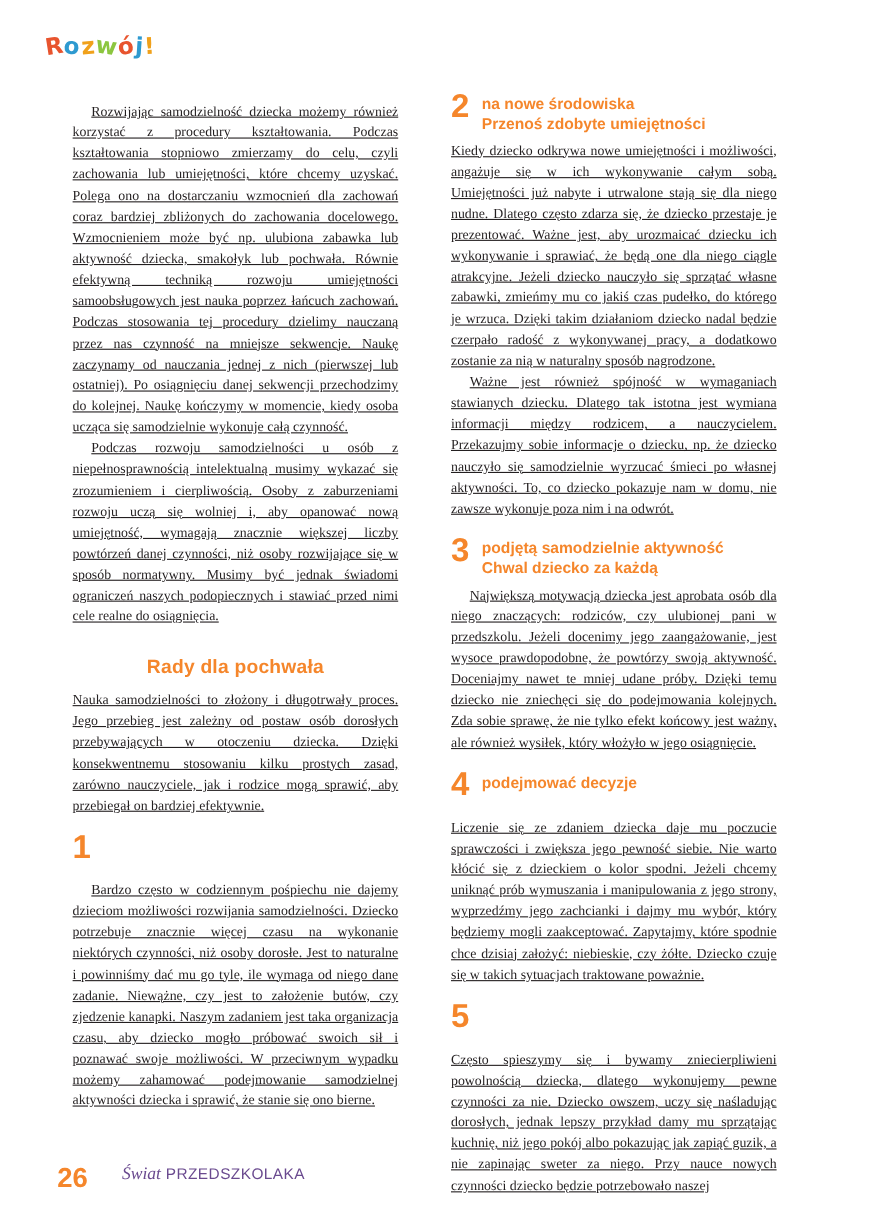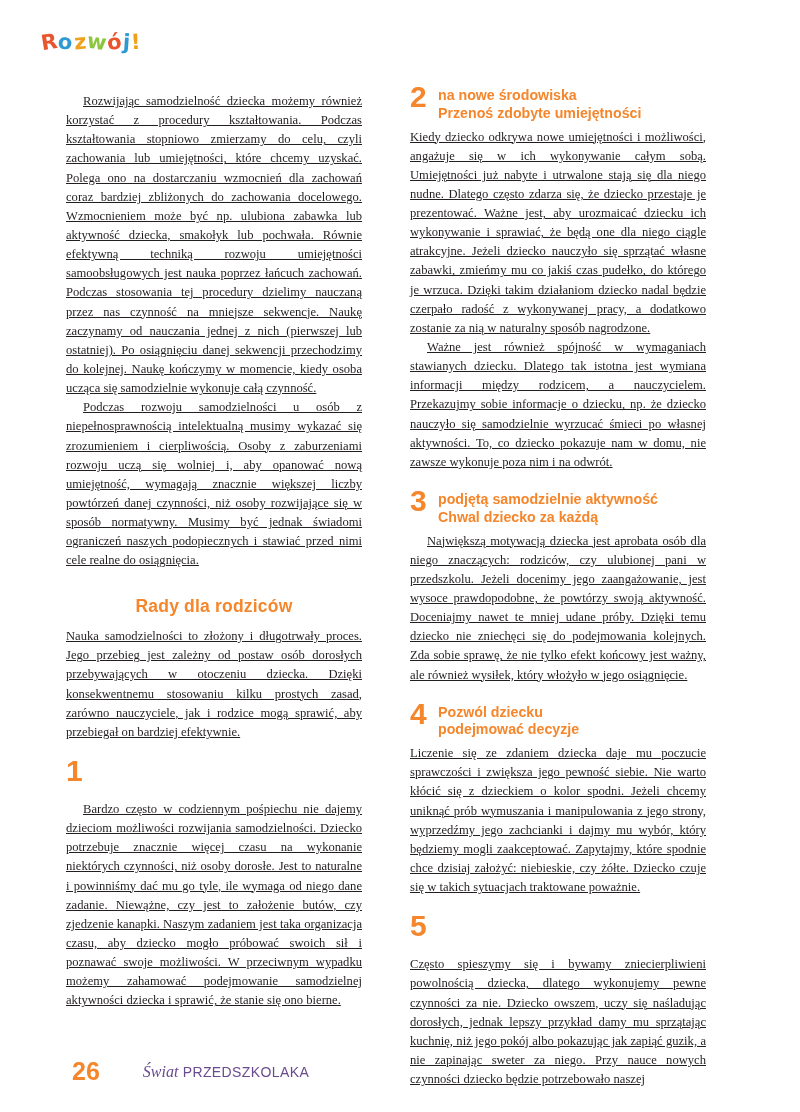--- a/index.html
+++ b/index.html
@@ -106,25 +106,24 @@
     padding-top: 1px;
   }
 
   .tip-body {
     margin-top: 4px;
   }
 
   
   .footer {
     position: absolute;
-    left: 72px;
+    left: 52px;
     bottom: 28px;
     display: flex;
-    align-items: center;
-    gap: 12px;
+    align-items: flex-start;
   }
   .footer .pagenum {
     color: #f5862b;
     font-family: "Liberation Sans", sans-serif;
     font-weight: bold;
     font-size: 25px;
     line-height: 1;
   }
   .footer .brand {
     color: #6a4a8f;
@@ -146,21 +145,21 @@
 <div class="page">
 
   <div class="logo">
     <span class="ch">R</span><span class="ch">o</span><span class="ch">z</span><span class="ch">w</span><span class="ch">ó</span><span class="ch">j</span><span class="ch">!</span>
   </div>
 
   <div class="col col-left">
     <p class="indent">Rozwijając samodzielność dziecka możemy również korzystać z procedury kształtowania. Podczas kształtowania stopniowo zmierzamy do celu, czyli zachowania lub umiejętności, które chcemy uzyskać. Polega ono na dostarczaniu wzmocnień dla zachowań coraz bardziej zbliżonych do zachowania docelowego. Wzmocnieniem może być np. ulubiona zabawka lub aktywność dziecka, smakołyk lub pochwała. Równie efektywną techniką rozwoju umiejętności samoobsługowych jest nauka poprzez łańcuch zachowań. Podczas stosowania tej procedury dzielimy nauczaną przez nas czynność na mniejsze sekwencje. Naukę zaczynamy od nauczania jednej z nich (pierwszej lub ostatniej). Po osiągnięciu danej sekwencji przechodzimy do kolejnej. Naukę kończymy w momencie, kiedy osoba ucząca się samodzielnie wykonuje całą czynność.</p>
     <p class="indent">Podczas rozwoju samodzielności u osób z niepełnosprawnością intelektualną musimy wykazać się zrozumieniem i cierpliwością. Osoby z zaburzeniami rozwoju uczą się wolniej i, aby opanować nową umiejętność, wymagają znacznie większej liczby powtórzeń danej czynności, niż osoby rozwijające się w sposób normatywny. Musimy być jednak świadomi ograniczeń naszych podopiecznych i stawiać przed nimi cele realne do osiągnięcia.</p>
 
-    <h2 class="section-title">Rady dla rodziców</h2>
+    <h2 class="section-title">Rady dla pochwała</h2>
     <p class="noindent">Nauka samodzielności to złożony i długotrwały proces. Jego przebieg jest zależny od postaw osób dorosłych przebywających w otoczeniu dziecka. Dzięki konsekwentnemu stosowaniu kilku prostych zasad, zarówno nauczyciele, jak i rodzice mogą sprawić, aby przebiegał on bardziej efektywnie.</p>
 
     <div class="tip">
       <span class="num">1</span>
     </div>
     <p class="indent tip-body">Bardzo często w codziennym pośpiechu nie dajemy dzieciom możliwości rozwijania samodzielności. Dziecko potrzebuje znacznie więcej czasu na wykonanie niektórych czynności, niż osoby dorosłe. Jest to naturalne i powinniśmy dać mu go tyle, ile wymaga od niego dane zadanie. Niewążne, czy jest to założenie butów, czy zjedzenie kanapki. Naszym zadaniem jest taka organizacja czasu, aby dziecko mogło próbować swoich sił i poznawać swoje możliwości. W przeciwnym wypadku możemy zahamować podejmowanie samodzielnej aktywności dziecka i sprawić, że stanie się ono bierne.</p>
   </div>
 
   <div class="col col-right">
 
@@ -174,21 +173,20 @@
 
     <div class="tip">
       <span class="num">3</span>
       <span class="tip-title">podjętą samodzielnie aktywność</span>
       <span class="tip-title">Chwal dziecko za każdą</span>
     </div>
     <p class="indent tip-body">Największą motywacją dziecka jest aprobata osób dla niego znaczących: rodziców, czy ulubionej pani w przedszkolu. Jeżeli docenimy jego zaangażowanie, jest wysoce prawdopodobne, że powtórzy swoją aktywność. Doceniajmy nawet te mniej udane próby. Dzięki temu dziecko nie zniechęci się do podejmowania kolejnych. Zda sobie sprawę, że nie tylko efekt końcowy jest ważny, ale również wysiłek, który włożyło w jego osiągnięcie.</p>
 
     <div class="tip">
       <span class="num">4</span>
-      <span class="tip-title">Pozwól dziecku</span>
       <span class="tip-title">podejmować decyzje</span>
     </div>
     <p class="noindent tip-body">Liczenie się ze zdaniem dziecka daje mu poczucie sprawczości i zwiększa jego pewność siebie. Nie warto kłócić się z dzieckiem o kolor spodni. Jeżeli chcemy uniknąć prób wymuszania i manipulowania z jego strony, wyprzedźmy jego zachcianki i dajmy mu wybór, który będziemy mogli zaakceptować. Zapytajmy, które spodnie chce dzisiaj założyć: niebieskie, czy żółte. Dziecko czuje się w takich sytuacjach traktowane poważnie.</p>
 
     <div class="tip">
       <span class="num">5</span>
     </div>
     <p class="noindent tip-body">Często spieszymy się i bywamy zniecierpliwieni powolnością dziecka, dlatego wykonujemy pewne czynności za nie. Dziecko owszem, uczy się naśladując dorosłych, jednak lepszy przykład damy mu sprzątając kuchnię, niż jego pokój albo pokazując jak zapiąć guzik, a nie zapinając sweter za niego. Przy nauce nowych czynności dziecko będzie potrzebowało naszej</p>
   </div>
 

